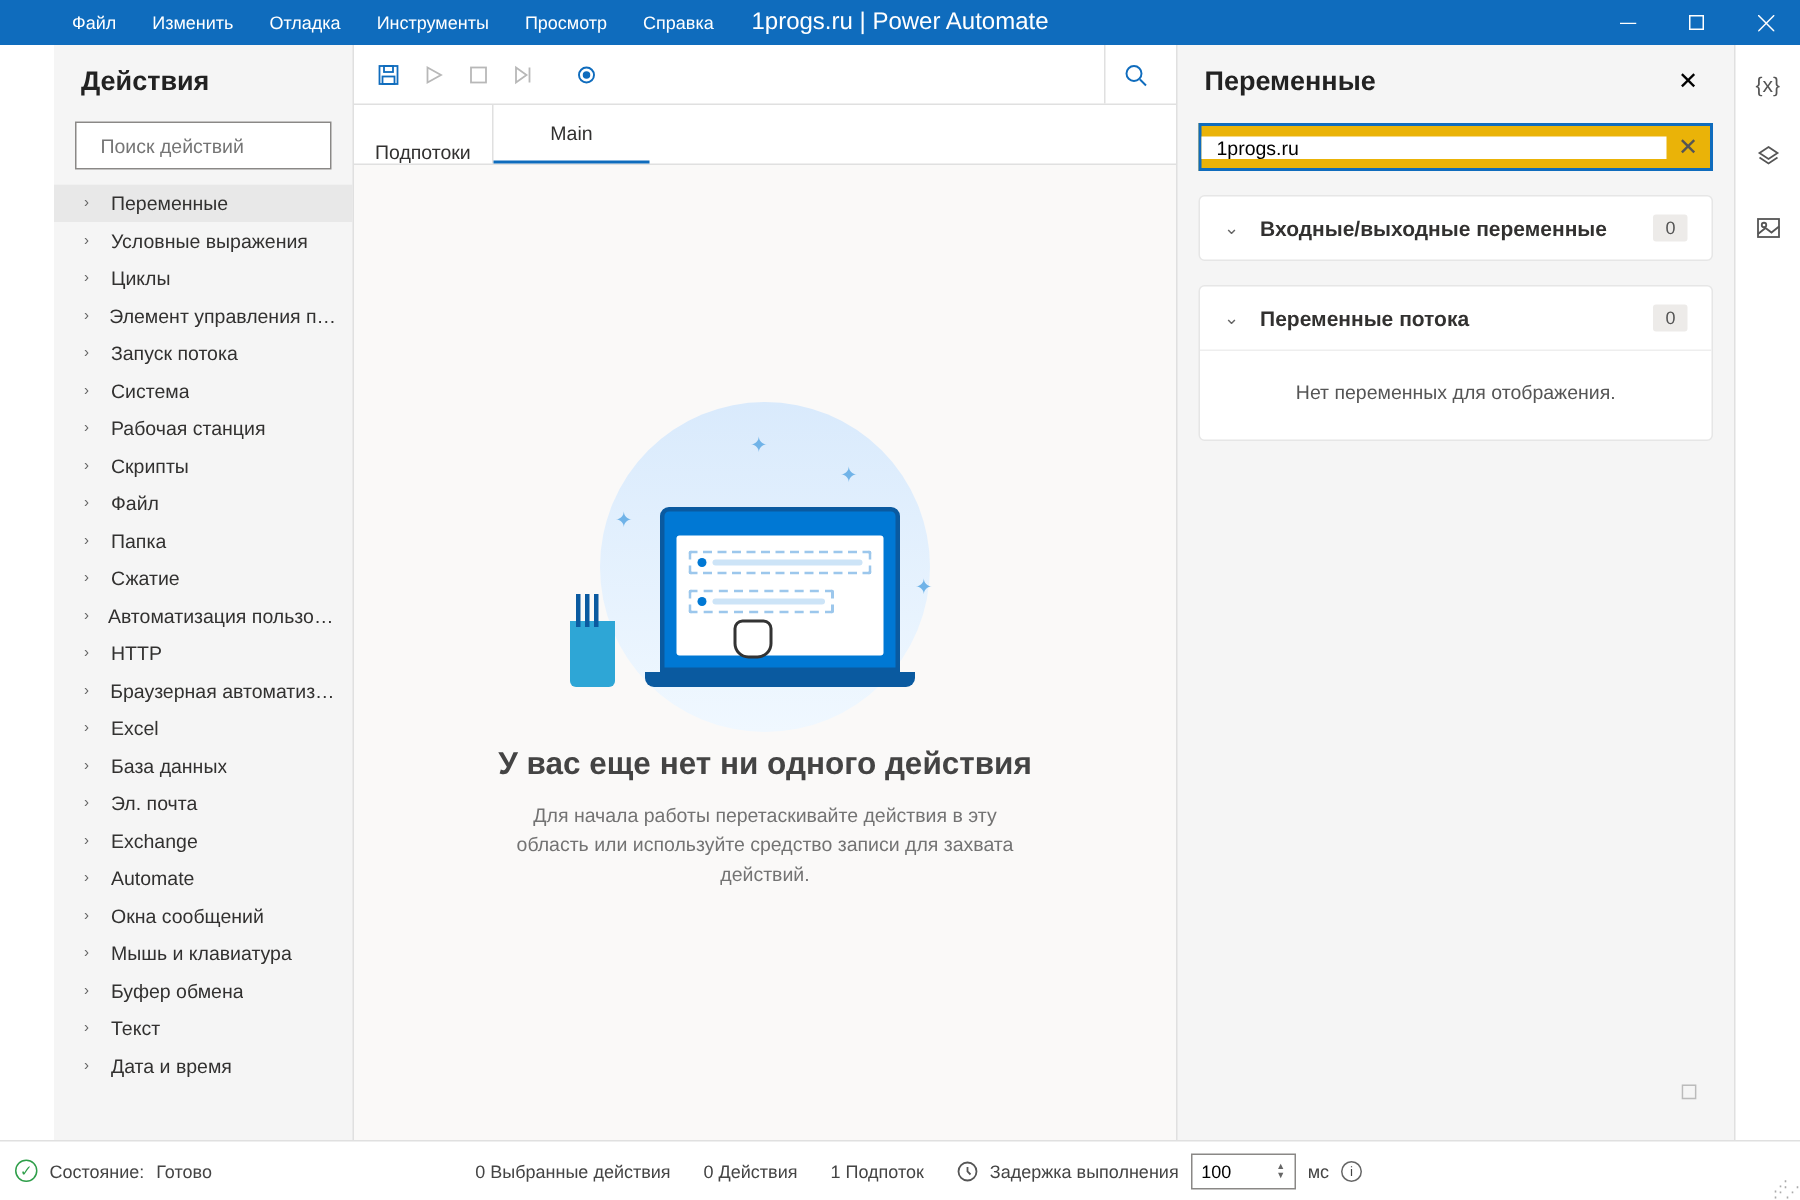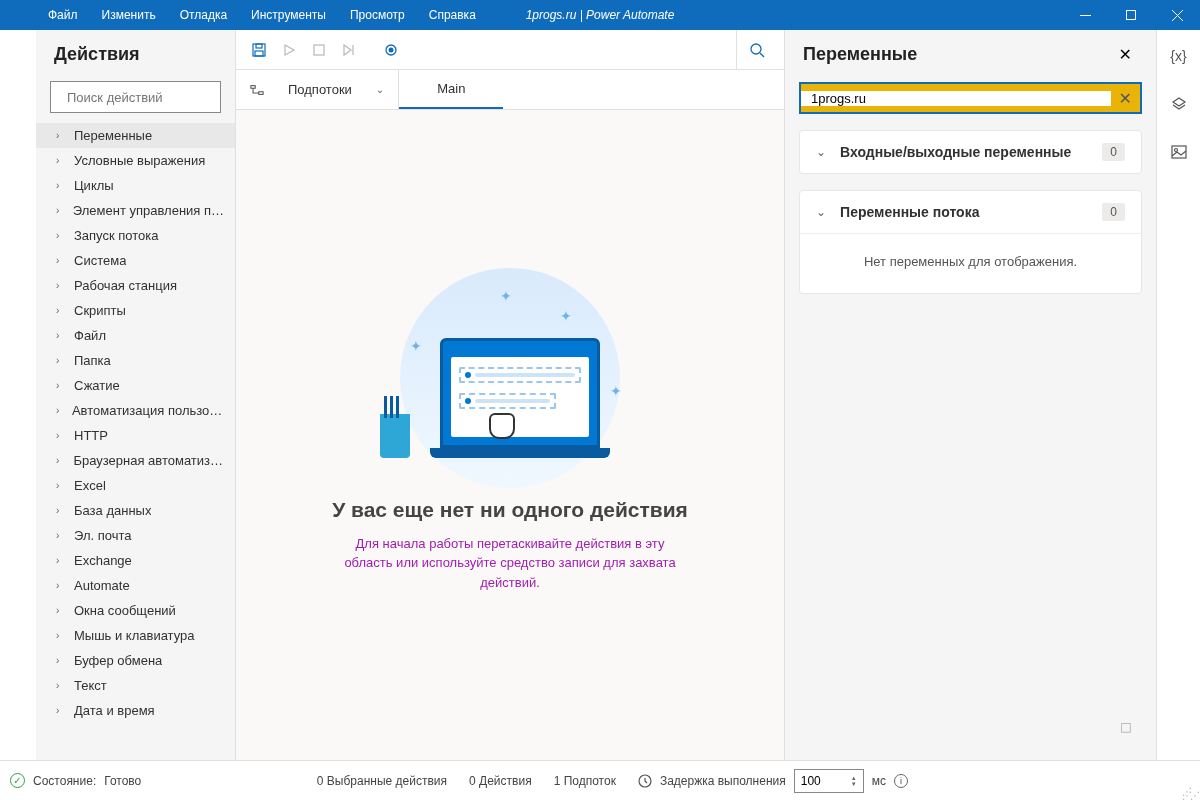--- a/index.html
+++ b/index.html
@@ -1,20 +1,20 @@
 <!DOCTYPE html>
 <html><head>
 <meta charset="utf-8">
 <style>
 * { box-sizing: border-box; margin: 0; padding: 0; font-family: "Segoe UI", Arial, sans-serif; }
 body { width: 1200px; height: 800px; overflow: hidden; display: flex; flex-direction: column; background: #fff; }
 .titlebar { height: 30px; background: #0f6cbd; display: flex; align-items: center; color: #fff; font-size: 12px; }
 .menu { display: flex; padding-left: 36px; gap: 0; }
 .menu-item { padding: 6px 12px; cursor: pointer; }
-.title-text { position: absolute; left: 50%; transform: translateX(-50%); font-size: 12px; font-style: italic; }
+.title-text { position: absolute; left: 50%; transform: translateX(-50%); font-size: 16px; }
 .win-controls { margin-left: auto; display: flex; }
 .win-btn { width: 46px; height: 30px; display: flex; align-items: center; justify-content: center; cursor: pointer; }
 .win-btn svg { stroke: #fff; fill: none; }
 
 .main-area { flex: 1; display: flex; min-height: 0; margin-left: 36px; }
 
 .left-panel { width: 200px; border-right: 1px solid #e0e0e0; display: flex; flex-direction: column; background: #f5f5f5; }
 .left-header { padding: 14px 18px 10px; }
 .left-title { font-size: 18px; font-weight: 600; color: #222; }
 .search-box { margin: 6px 14px 10px; height: 32px; border: 1px solid #8a8886; display: flex; background: #fff; }
@@ -26,40 +26,40 @@
 .action-item .chev { width: 8px; color: #666; font-size: 10px; }
 .action-item span.lbl { white-space: nowrap; overflow: hidden; text-overflow: ellipsis; }
 
 .center-panel { flex: 1; display: flex; flex-direction: column; min-width: 0; }
 .toolbar { height: 40px; border-bottom: 1px solid #e0e0e0; display: flex; align-items: center; padding: 0 8px; }
 .tool-btn { width: 30px; height: 30px; display: flex; align-items: center; justify-content: center; cursor: pointer; }
 .tool-sep { flex: 1; }
 .tool-search { width: 40px; border-left: 1px solid #e0e0e0; height: 100%; display: flex; align-items: center; justify-content: center; }
 
 .subflow-bar { height: 40px; border-bottom: 1px solid #e0e0e0; display: flex; align-items: center; }
-.subflow-btn { padding: 0 14px; height: 100%; display: flex; align-items: center; gap: 24px; border-right: 1px solid #e0e0e0; cursor: pointer; font-size: 13px; color: #323130; }
+.subflow-btn { padding: 0 14px; height: 100%; display: flex; align-items: center; gap: 24px; border-right: 1px solid #e0e0e0; cursor: pointer; font-size: 13px; color: #323130; flex-direction: column; }
 .tab { padding: 0 38px; height: 100%; display: flex; align-items: center; font-size: 13px; border-bottom: 2px solid #0f6cbd; color: #323130; cursor: pointer; }
 
 .canvas { flex: 1; display: flex; align-items: center; justify-content: center; flex-direction: column; background: #faf9f8; }
 .illustration { width: 260px; height: 200px; position: relative; margin-bottom: 20px; }
 .illust-circle { position: absolute; width: 220px; height: 220px; border-radius: 50%; background: linear-gradient(180deg,#d9eafc 0%,#f0f8ff 100%); left: 20px; top: -10px; }
 .laptop { position: absolute; bottom: 20px; left: 50px; width: 180px; }
 .laptop-screen { width: 160px; height: 110px; background: #0078d4; border-radius: 6px 6px 0 0; border: 3px solid #0a5aa0; position: relative; margin: 0 auto; }
 .screen-inner { background: #fff; position: absolute; left: 8px; right: 8px; top: 16px; bottom: 8px; border-radius: 2px; }
 .row-box { margin: 10px 8px 6px; height: 16px; border: 2px dashed #9cc7ec; border-radius: 2px; display:flex; align-items:center; padding:0 4px; gap:4px;}
 .row-dot { width:6px;height:6px;border-radius:50%;background:#0078d4;}
 .row-line { flex:1; height:4px; background:#cde4f7; border-radius:2px;}
 .hand { position:absolute; left:38px; top:56px; width:26px; height:26px; background:#fff; border:2px solid #333; border-radius:6px 6px 10px 10px; }
 .laptop-base { width: 180px; height: 10px; background: #0a5aa0; border-radius: 0 0 6px 6px; }
 .pencil-cup { position:absolute; left:0; bottom:20px; width:30px; height:44px; background:#2ea6d6; border-radius:0 0 4px 4px; }
 .pencils { position:absolute; left:4px; top:-18px; display:flex; gap:3px; }
 .pencil { width:3px; height:22px; background:#0a5aa0; }
 .sparkle { position:absolute; color:#70b3e8; font-size:14px; }
 .empty-title { font-size: 21px; font-weight: 600; color: #444; margin-bottom: 12px; }
-.empty-sub { font-size: 13px; color: #a21caf; text-align: center; line-height: 1.5; max-width: 340px; }
+.empty-sub { font-size: 13px; color: #737373; text-align: center; line-height: 1.5; max-width: 340px; }
 
 .right-panel { width: 372px; border-left: 1px solid #e0e0e0; display: flex; flex-direction: column; background: #f5f5f5; }
 .right-header { height: 48px; display: flex; align-items: center; padding: 0 18px; }
 .right-title { font-size: 18px; font-weight: 600; color: #222; flex: 1; }
 .close-x { cursor: pointer; padding: 6px; }
 .var-search { margin: 4px 14px 16px; height: 32px; border: 2px solid #0f6cbd; display: flex; align-items: center; background: #eab308; }
 .var-search input { border: none; outline: none; flex: 1; padding: 0 10px; font-size: 13px; }
 .var-search .xbtn { padding: 0 8px; cursor: pointer; color: #555; }
 
 .var-section { margin: 0 14px 16px; background: #fff; border: 1px solid #e6e6e6; border-radius: 4px; }

